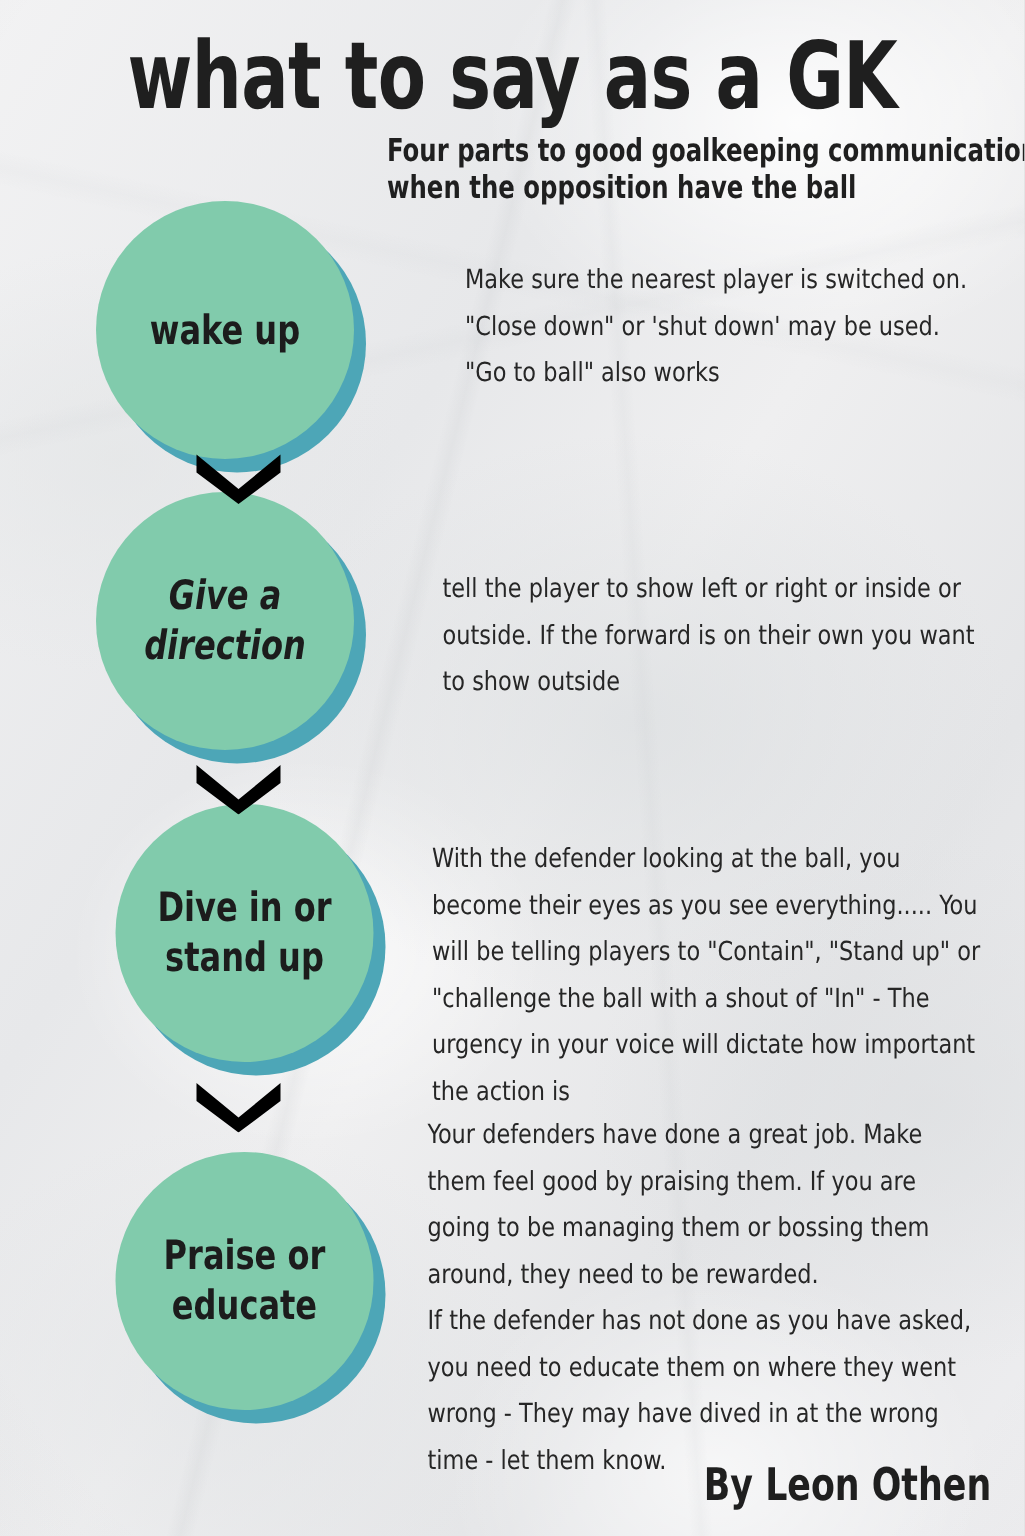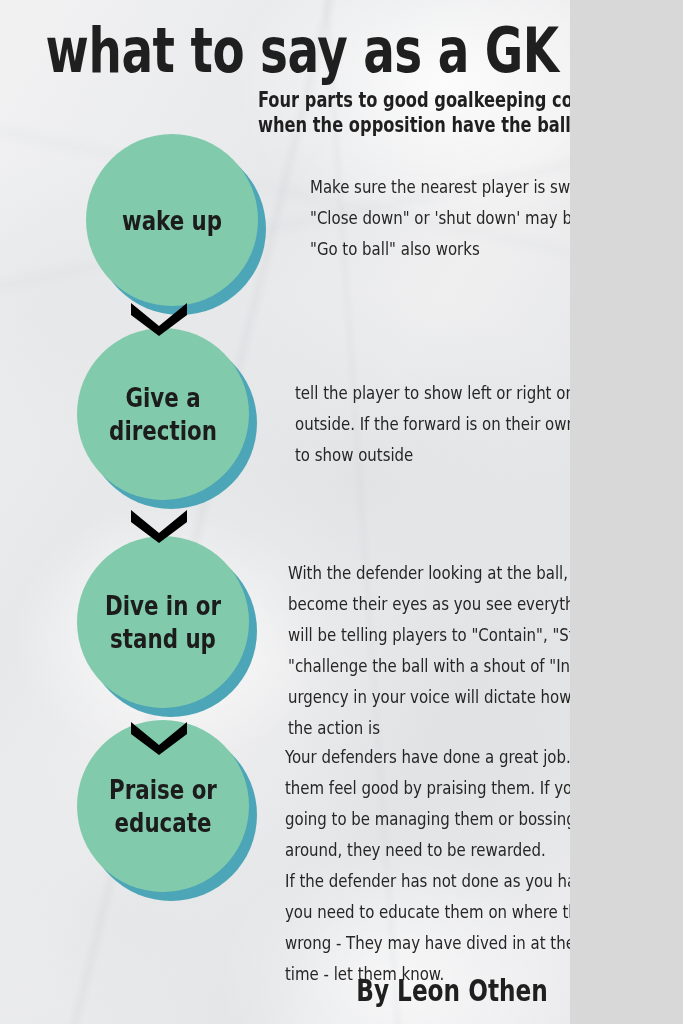--- a/index.html
+++ b/index.html
@@ -4,21 +4,21 @@
 <title>What to say as a GK</title>
 <style>
   html, body {
     margin: 0;
     padding: 0;
     background: #d8d8d8;
   }
 
   #poster {
     position: relative;
-    width: 570px;
+    width: 683px;
     height: 1024px;
     overflow: hidden;
     font-family: "Liberation Sans", sans-serif;
     background-color: #ececed;
     background-image:
       radial-gradient(ellipse 300px 220px at 78% 8%,  rgba(255,255,255,0.85) 0%, rgba(255,255,255,0) 70%),
       radial-gradient(ellipse 260px 200px at 12% 30%, rgba(228,230,231,0.75) 0%, rgba(228,230,231,0) 72%),
       radial-gradient(ellipse 340px 260px at 62% 47%, rgba(219,222,224,0.70) 0%, rgba(219,222,224,0) 74%),
       radial-gradient(ellipse 220px 180px at 30% 62%, rgba(255,255,255,0.75) 0%, rgba(255,255,255,0) 72%),
       radial-gradient(ellipse 300px 240px at 90% 72%, rgba(221,223,225,0.70) 0%, rgba(221,223,225,0) 74%),
@@ -157,36 +157,36 @@
   <div id="vignette"></div>
 
   <div id="title">what to say as a GK</div>
 
   <div id="subtitle">
     <span class="ln">Four parts to good goalkeeping communication</span>
     <span class="ln">when the opposition have the ball</span>
   </div>
 
   <div class="step">
-    <div class="bubble" style="left:86px; top:134px;">
+    <div class="bubble" style="left:64px; top:134px;">
       <div class="shadowdisc"></div>
       <div class="disc"></div>
       <div class="label">wake up</div>
     </div>
     <div class="body" style="left:310px; top:172px; width:365px;">Make sure the nearest player is switched on. "Close down" or 'shut down' may be used. "Go to ball" also works</div>
   </div>
 
   <div class="chevron" style="left:128px; top:302px;">
     <svg viewBox="0 0 62 34" xmlns="http://www.w3.org/2000/svg" aria-hidden="true">
       <path d="M3 1 L31 24 L59 1 L59 13 L31 34 L3 13 Z" fill="#000000"></path>
     </svg>
   </div>
 
   <div class="step">
-    <div class="bubble" style="left:77px; top:328px;">
+    <div class="bubble" style="left:64px; top:328px;font-style:italic;">
       <div class="shadowdisc"></div>
       <div class="disc"></div>
       <div class="label">Give a direction</div>
     </div>
     <div class="body" style="left:295px; top:378px; width:375px;">tell the player to show left or right or inside or outside. If the forward is on their own you want to show outside</div>
   </div>
 
   <div class="chevron" style="left:128px; top:509px;">
     <svg viewBox="0 0 62 34" xmlns="http://www.w3.org/2000/svg" aria-hidden="true">
       <path d="M3 1 L31 24 L59 1 L59 13 L31 34 L3 13 Z" fill="#000000"></path>
@@ -202,21 +202,21 @@
     <div class="body" style="left:288px; top:558px; width:385px;">With the defender looking at the ball, you become their eyes as you see everything..... You will be telling players to "Contain", "Stand up" or "challenge the ball with a shout of "In" - The urgency in your voice will dictate how important the action is</div>
   </div>
 
   <div class="chevron" style="left:128px; top:721px;">
     <svg viewBox="0 0 62 34" xmlns="http://www.w3.org/2000/svg" aria-hidden="true">
       <path d="M3 1 L31 24 L59 1 L59 13 L31 34 L3 13 Z" fill="#000000"></path>
     </svg>
   </div>
 
   <div class="step">
-    <div class="bubble" style="left:77px; top:720px;">
+    <div class="bubble" style="left:77px; top:768px;">
       <div class="shadowdisc"></div>
       <div class="disc"></div>
       <div class="label">Praise or educate</div>
     </div>
     <div class="body" style="left:285px; top:742px; width:382px; white-space:pre-line;">Your defenders have done a great job. Make them feel good by praising them. If you are going to be managing them or bossing them around, they need to be rewarded.
 If the defender has not done as you have asked, you need to educate them on where they went wrong - They may have dived in at the wrong time - let them know.</div>
   </div>
 
   <div id="byline">By Leon Othen</div>
 

